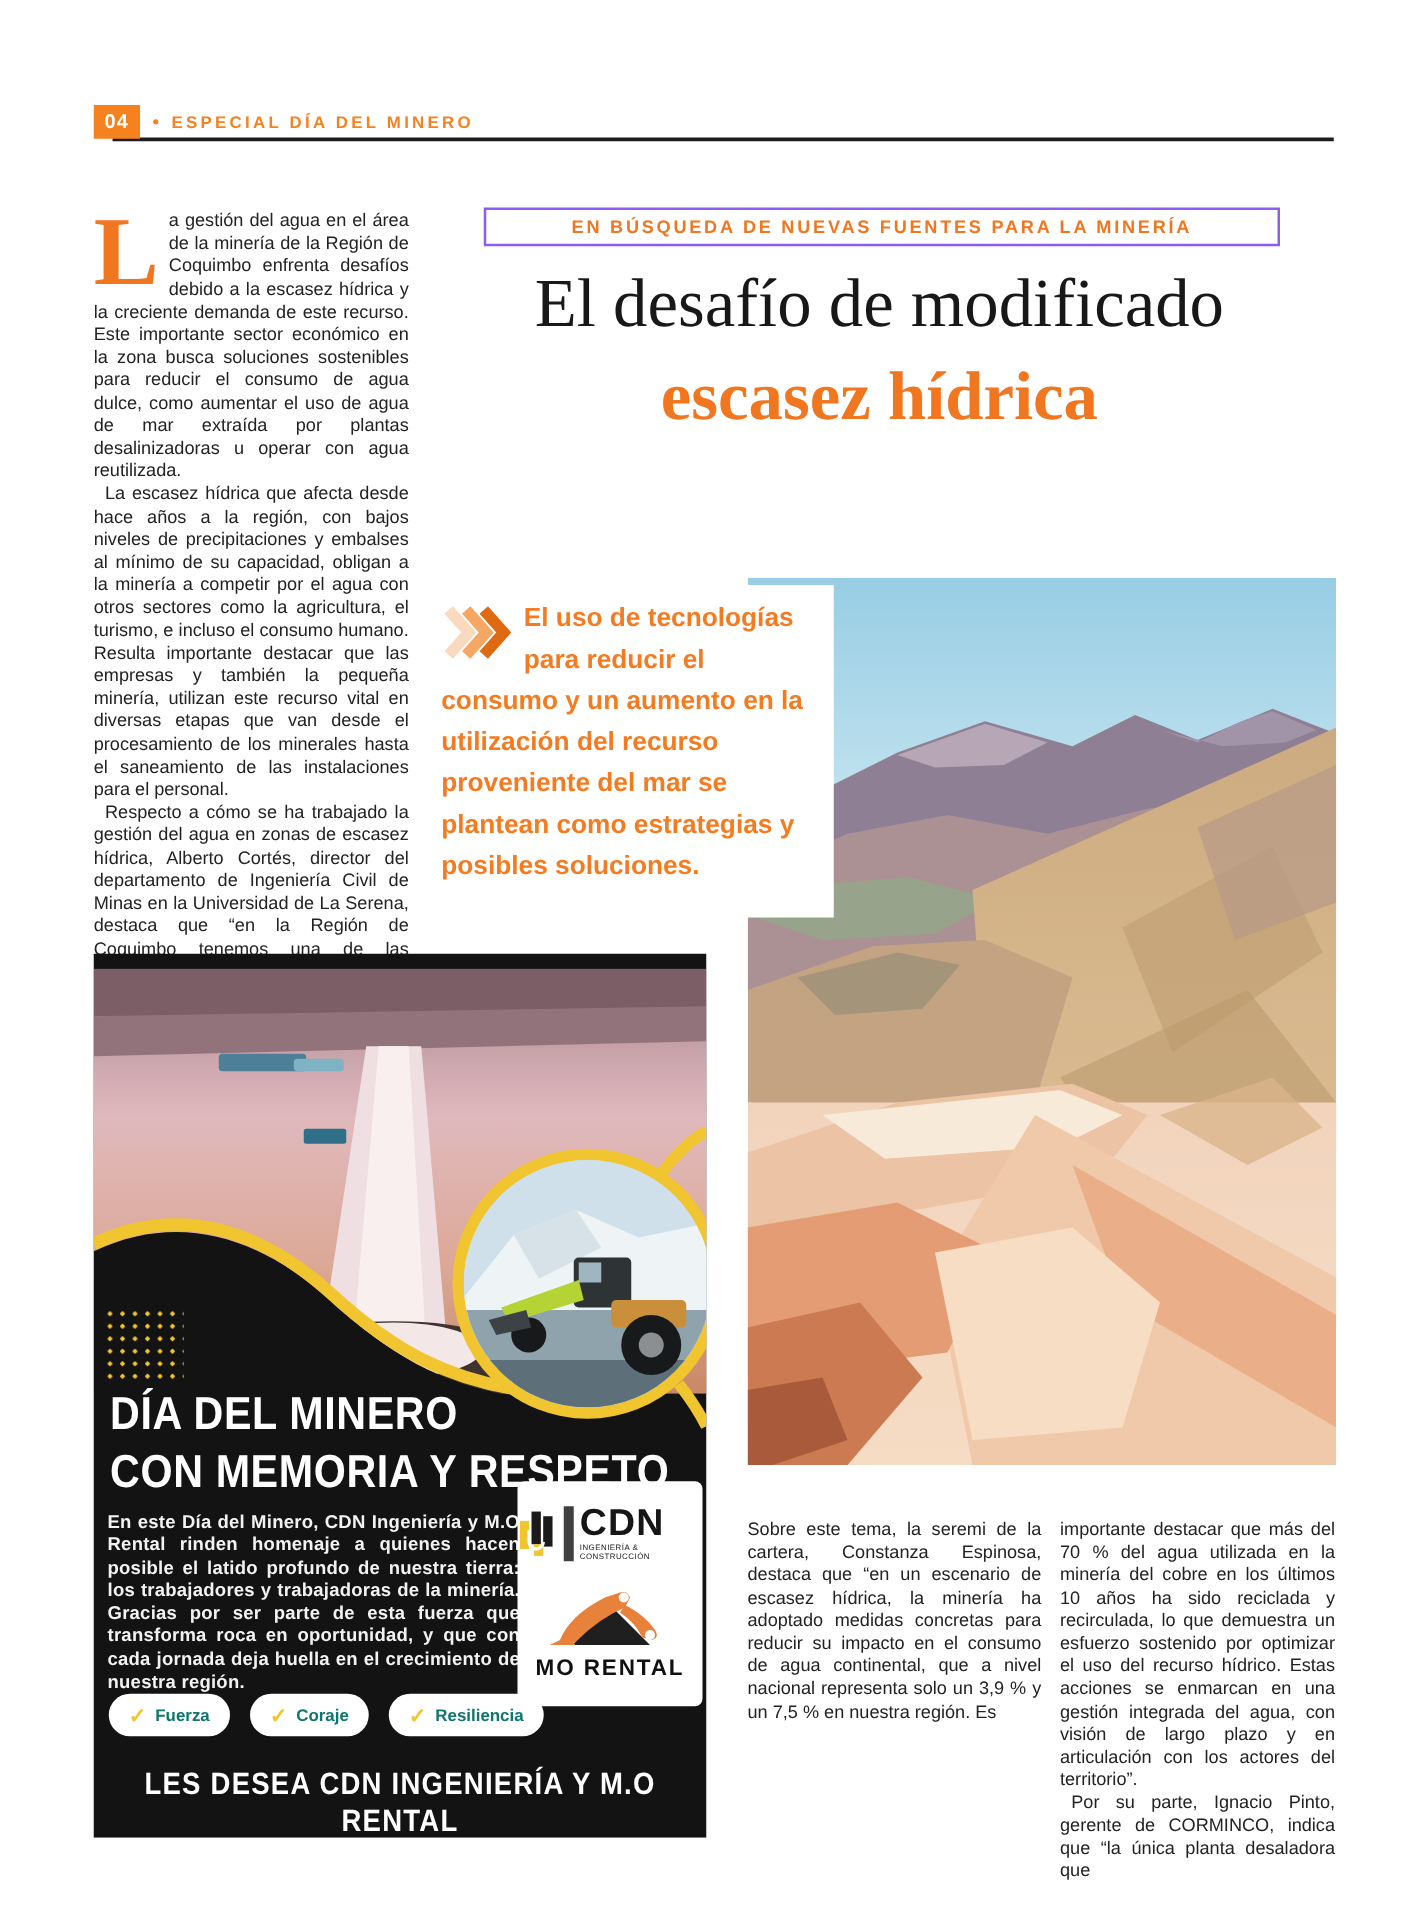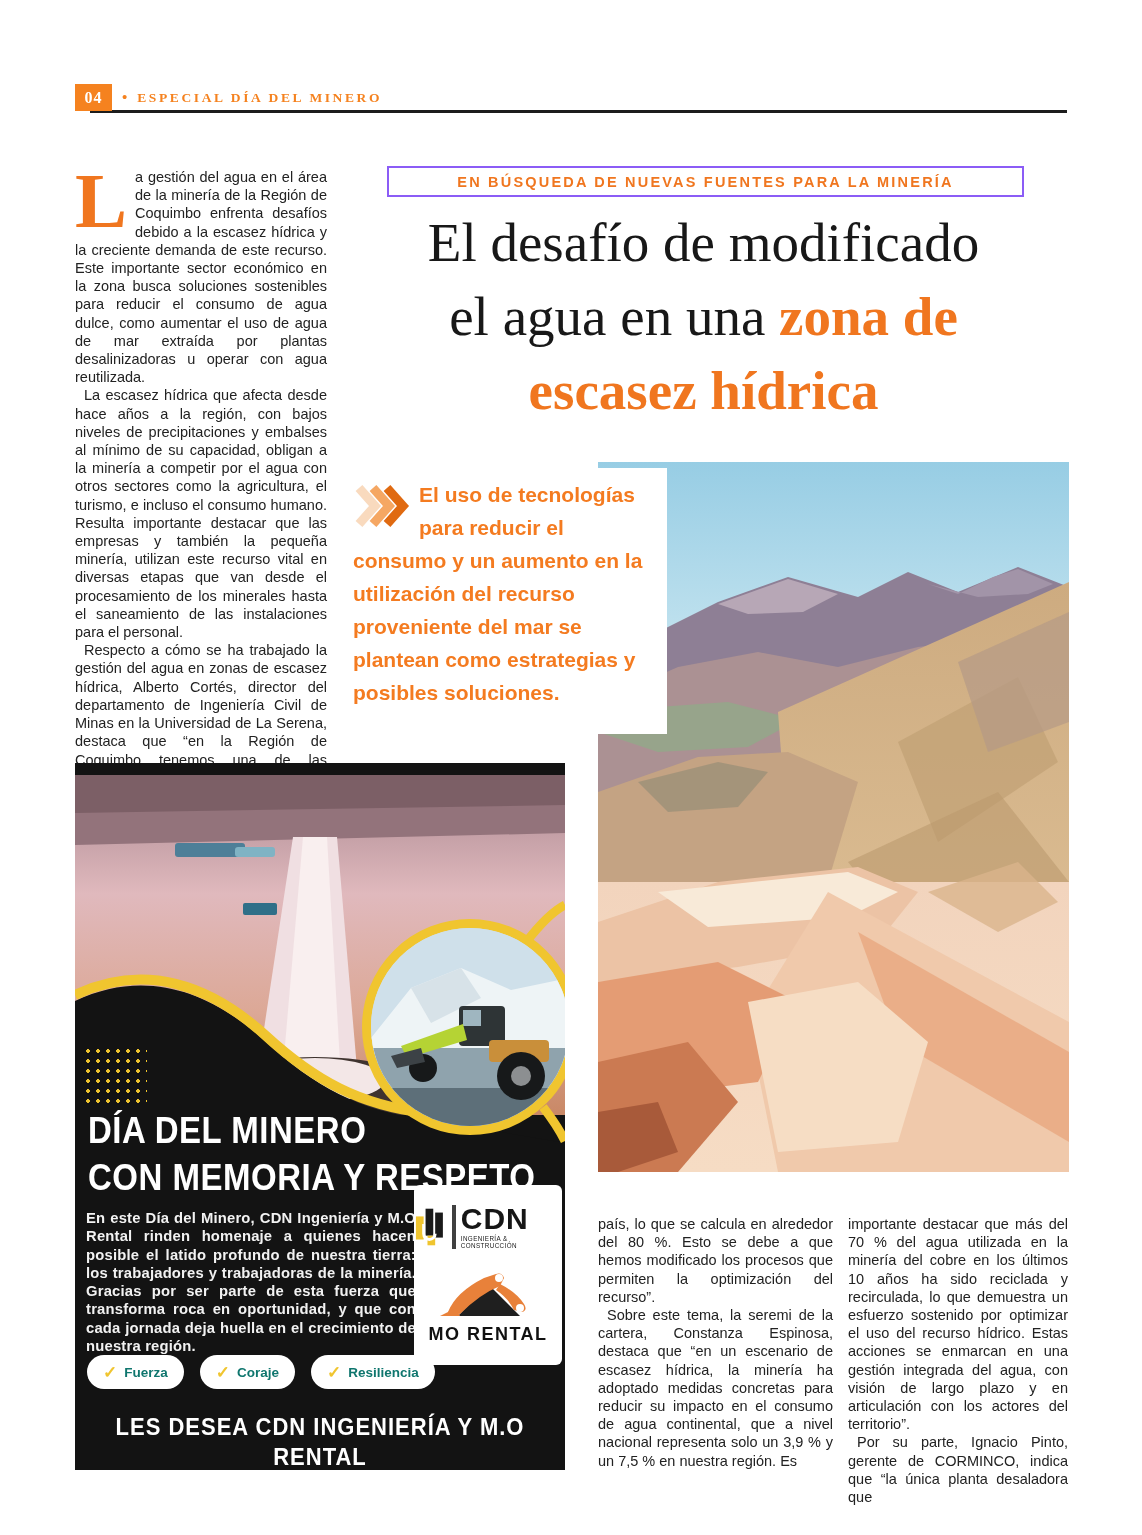--- a/index.html
+++ b/index.html
@@ -2,21 +2,21 @@
 <html><head>
 <meta charset="utf-8">
 <style>
   html,body{margin:0;padding:0;}
   body{
     width:1142px;height:1535px;position:relative;background:#ffffff;
     font-family:"Liberation Sans", sans-serif;color:#1b1b1b;overflow:hidden;
   }
   
   .hdr-rule{position:absolute;left:90px;top:110px;width:977px;height:3px;background:#1c1c1c;}
-  .hdr{position:absolute;left:75px;top:84px;display:flex;align-items:center;gap:10px;font-family:Liberation Serif, serif;}
+  .hdr{position:absolute;left:75px;top:84px;display:flex;align-items:center;gap:10px;}
   .hdr-num{width:37px;height:27px;background:#F5821F;color:#fff;font-weight:bold;
     font-size:16px;display:flex;align-items:center;justify-content:center;letter-spacing:1px;}
   .hdr-dot{color:#F5821F;font-size:15px;font-weight:bold;}
   .hdr-title{color:#F5821F;font-weight:bold;font-size:13.5px;letter-spacing:2.6px;}
   
   .colL{position:absolute;left:75px;top:168px;width:252px;font-size:14.5px;line-height:18.2px;
     text-align:justify;color:#222;}
   .colL p{margin:0;}
   .colL p + p{text-indent:9px;}
   .dropcap{float:left;font-family:"Liberation Serif",serif;font-weight:bold;color:#F0761F;
@@ -51,21 +51,21 @@
     border:9px solid #F0C52F;overflow:hidden;background:#cfdfe9;}
   .ad-dots{position:absolute;left:8px;top:283px;width:64px;height:62px;
     background-image:radial-gradient(#F0C52F 1.6px, transparent 1.8px);background-size:10px 10px;}
   .ad-title{position:absolute;left:13px;top:344px;color:#fff;font-weight:bold;font-size:33px;
     line-height:42px;letter-spacing:0.5px;transform:scaleY(1.12);transform-origin:left top;}
   .ad-body{position:absolute;left:11px;top:446px;width:330px;color:#f2f2f2;font-size:14.8px;
     line-height:18.3px;font-weight:600;text-align:justify;letter-spacing:0.2px;}
   .logobox{position:absolute;right:3px;top:422px;width:148px;height:180px;background:#ffffff;
     border-radius:6px;display:flex;flex-direction:column;align-items:center;justify-content:space-evenly;}
   .cdn-row{display:flex;align-items:center;gap:5px;}
-  .cdn-text{display:flex;flex-direction:column;align-items:flex-start;border-left:4px solid #404040;padding-left:5px;}
+  .cdn-text{display:flex;flex-direction:column;align-items:flex-start;border-left:8px solid #404040;padding-left:5px;}
   .cdn-name{font-size:30px;font-weight:bold;color:#161616;line-height:28px;letter-spacing:1px;}
   .cdn-tag{font-size:6.3px;color:#161616;letter-spacing:0.4px;margin-top:2px;}
   .mo-block{display:flex;flex-direction:column;align-items:center;}
   .mo-name{font-size:18px;font-weight:bold;color:#111;letter-spacing:1.5px;margin-top:2px;}
   .badges{position:absolute;left:12px;top:592px;display:flex;gap:16px;}
   .badge{background:#fff;border-radius:18px;height:34px;display:flex;align-items:center;
     padding:0 16px;gap:7px;}
   .badge .chk{color:#F0C52F;font-weight:bold;font-size:17px;}
   .badge .lbl{font-size:13.5px;font-weight:600;color:#0f766e;}
   .ad-footer{position:absolute;left:0;top:650px;width:100%;text-align:center;color:#fff;
@@ -86,21 +86,20 @@
   <p>La escasez hídrica que afecta desde hace años a la región, con bajos niveles de precipitaciones y embalses al mínimo de su capacidad, obligan a la minería a competir por el agua con otros sectores como la agricultura, el turismo, e incluso el consumo humano. Resulta importante destacar que las empresas y también la pequeña minería, utilizan este recurso vital en diversas etapas que van desde el procesamiento de los minerales hasta el saneamiento de las instalaciones para el personal.</p>
   <p>Respecto a cómo se ha trabajado la gestión del agua en zonas de escasez hídrica, Alberto Cortés, director del departamento de Ingeniería Civil de Minas en la Universidad de La Serena, destaca que “en la Región de Coquimbo tenemos una de las mejores recuperaciones de agua del</p>
 </div>
 
 <div class="kicker">
   <span>EN BÚSQUEDA DE NUEVAS FUENTES PARA LA MINERÍA</span>
 </div>
 
 <div class="headline">
   <div><span class="b">El desafío</span><span> de modificado</span></div>
-  <div><span>el agua en una </span><span class="acc">zona de</span></div>
   <div><span class="acc">escasez hídrica</span></div>
 </div>
 
 <div class="photoMain">
   <svg width="471" height="710" viewBox="0 0 471 710">
     <defs>
       <linearGradient id="sky" x1="0" y1="0" x2="0" y2="1">
         <stop offset="0" stop-color="#97cde4"></stop>
           <stop offset="1" stop-color="#cfe9f2"></stop>
       </linearGradient>
@@ -244,19 +243,18 @@
     </div>
     <div class="badge">
       <span class="chk">✓</span>
       <span class="lbl">Resiliencia</span>
     </div>
   </div>
   <div class="ad-footer">LES DESEA CDN INGENIERÍA Y M.O RENTAL</div>
 </div>
 
 <div class="colB col2">
-  <p>país, lo que se calcula en alrededor del 80 %. Esto se debe a que hemos modificado los procesos que permiten la optimización del recurso”.</p>
   <p>Sobre este tema, la seremi de la cartera, Constanza Espinosa, destaca que “en un escenario de escasez hídrica, la minería ha adoptado medidas concretas para reducir su impacto en el consumo de agua continental, que a nivel nacional representa solo un 3,9 % y un 7,5 % en nuestra región. Es</p>
 </div>
 <div class="colB col3">
   <p>importante destacar que más del 70 % del agua utilizada en la minería del cobre en los últimos 10 años ha sido reciclada y recirculada, lo que demuestra un esfuerzo sostenido por optimizar el uso del recurso hídrico. Estas acciones se enmarcan en una gestión integrada del agua, con visión de largo plazo y en articulación con los actores del territorio”.</p>
   <p>Por su parte, Ignacio Pinto, gerente de CORMINCO, indica que “la única planta desaladora que</p>
 </div>
 
 </body></html>

